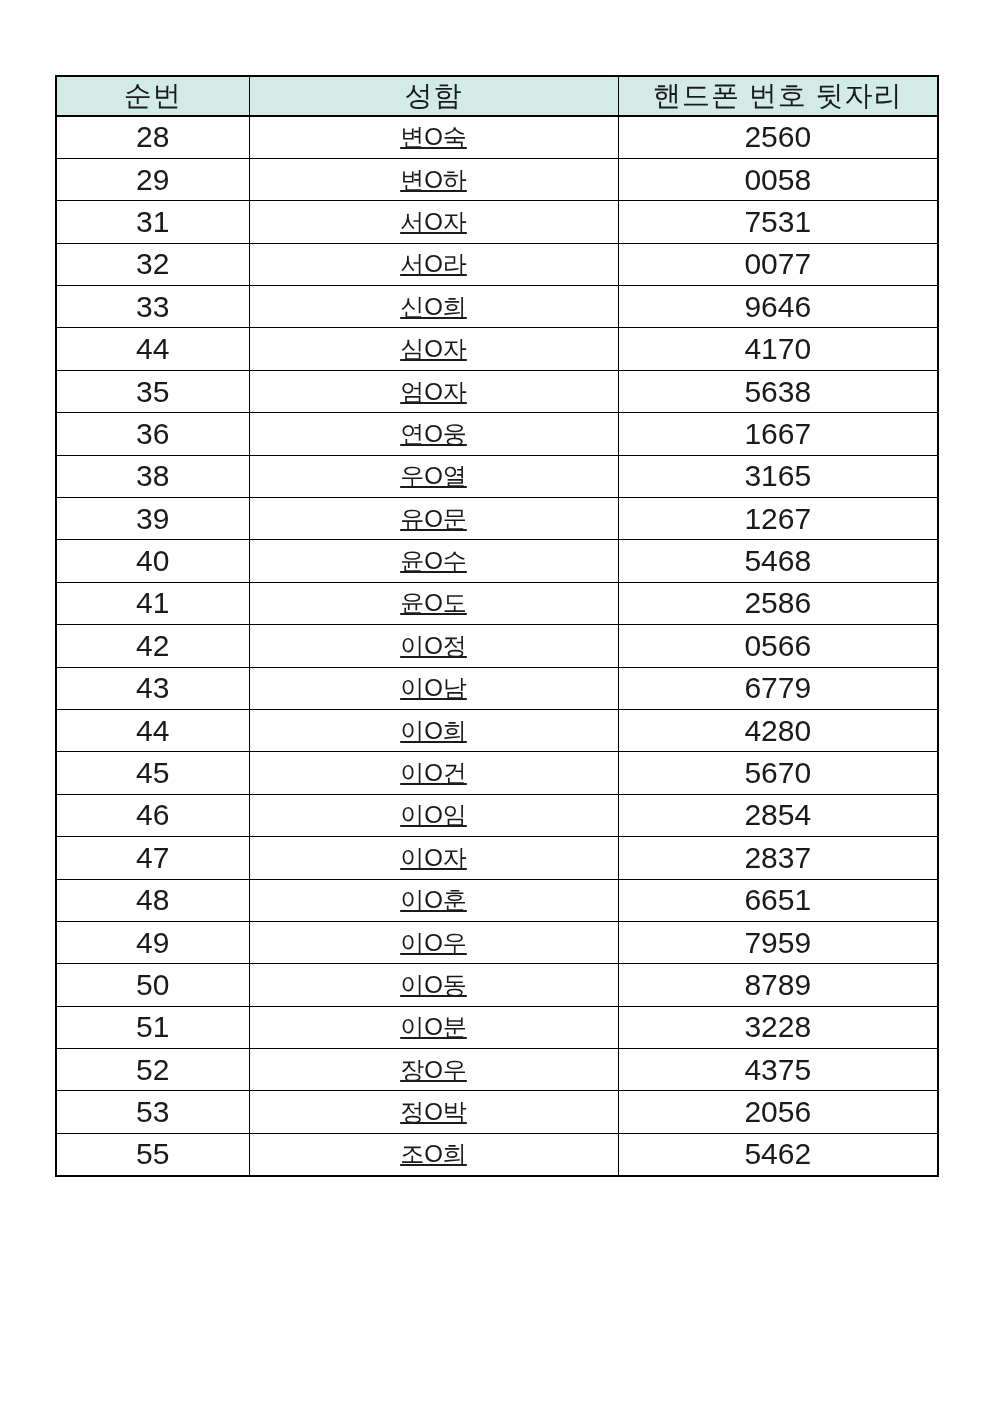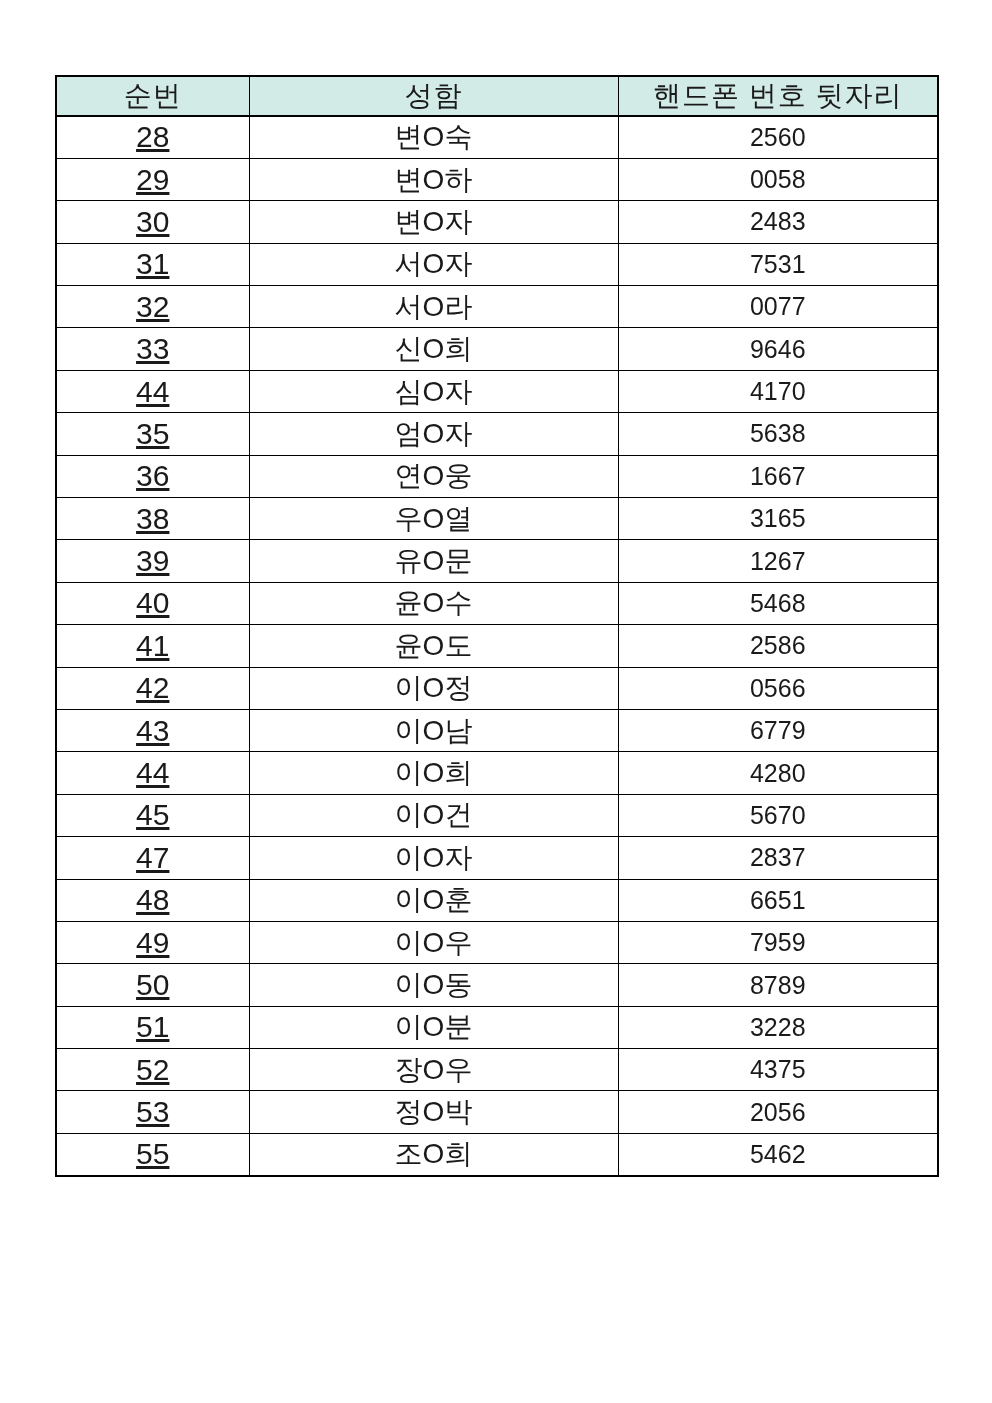--- a/index.html
+++ b/index.html
@@ -46,27 +46,27 @@
     border-bottom: 2px solid #000000;
     font-size: 28px;
     font-weight: 400;
     letter-spacing: 1px;
   }
   table.roster tbody tr {
     height: 42.4px;
   }
   td.cell-no {
     font-size: 30px;
+  }
+  td.cell-name {
+    font-size: 24px;
     text-decoration: underline;
   }
-  td.cell-name {
-    font-size: 28px;
-  }
   td.cell-phone {
-    font-size: 25px;
+    font-size: 30px;
   }
 </style>
 </head>
 <body>
 
 <div class="page">
   <table class="roster">
     <colgroup>
       <col style="width:193px">
       <col style="width:369px">
@@ -84,25 +84,20 @@
           <td class="cell-no">28</td>
           <td class="cell-name">변O숙</td>
           <td class="cell-phone">2560</td>
         </tr>
         <tr>
           <td class="cell-no">29</td>
           <td class="cell-name">변O하</td>
           <td class="cell-phone">0058</td>
         </tr>
         <tr>
-          <td class="cell-no">30</td>
-          <td class="cell-name">변O자</td>
-          <td class="cell-phone">2483</td>
-        </tr>
-        <tr>
           <td class="cell-no">31</td>
           <td class="cell-name">서O자</td>
           <td class="cell-phone">7531</td>
         </tr>
         <tr>
           <td class="cell-no">32</td>
           <td class="cell-name">서O라</td>
           <td class="cell-phone">0077</td>
         </tr>
         <tr>
@@ -157,20 +152,25 @@
         </tr>
         <tr>
           <td class="cell-no">44</td>
           <td class="cell-name">이O희</td>
           <td class="cell-phone">4280</td>
         </tr>
         <tr>
           <td class="cell-no">45</td>
           <td class="cell-name">이O건</td>
           <td class="cell-phone">5670</td>
+        </tr>
+        <tr>
+          <td class="cell-no">46</td>
+          <td class="cell-name">이O임</td>
+          <td class="cell-phone">2854</td>
         </tr>
         <tr>
           <td class="cell-no">47</td>
           <td class="cell-name">이O자</td>
           <td class="cell-phone">2837</td>
         </tr>
         <tr>
           <td class="cell-no">48</td>
           <td class="cell-name">이O훈</td>
           <td class="cell-phone">6651</td>

